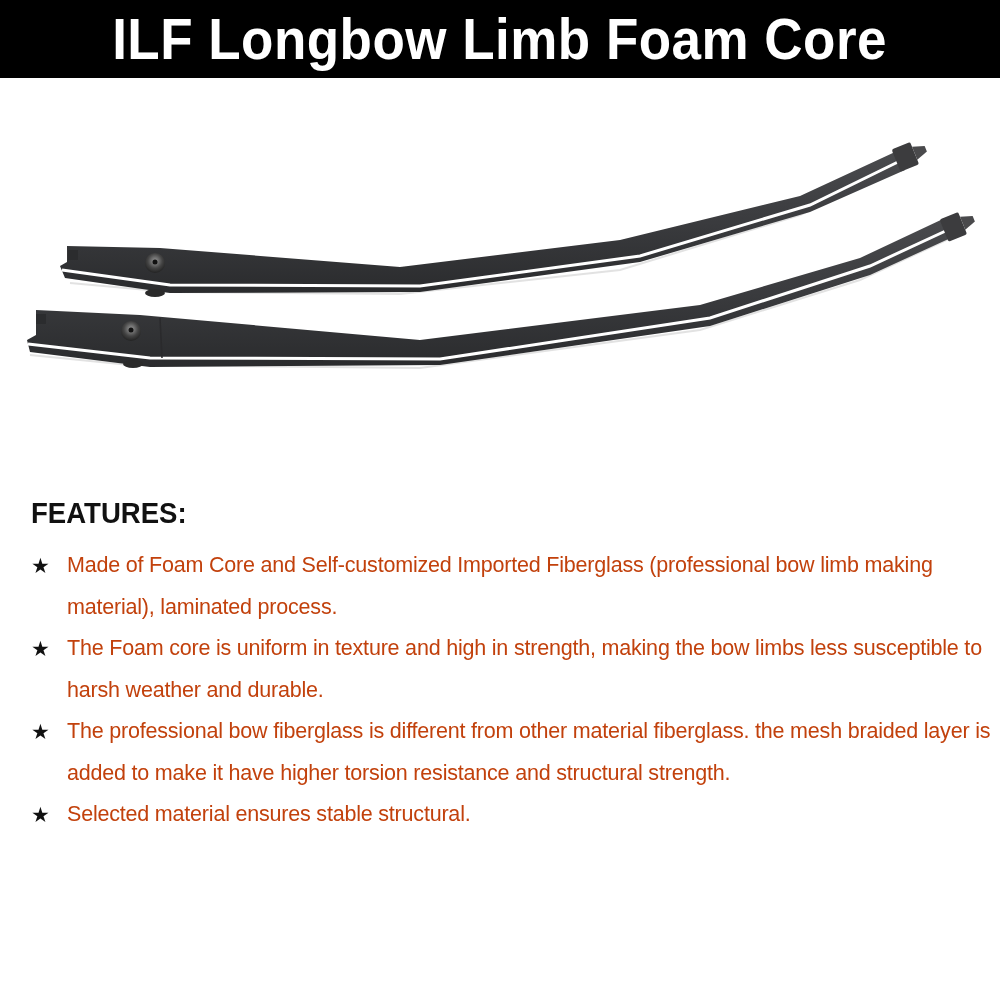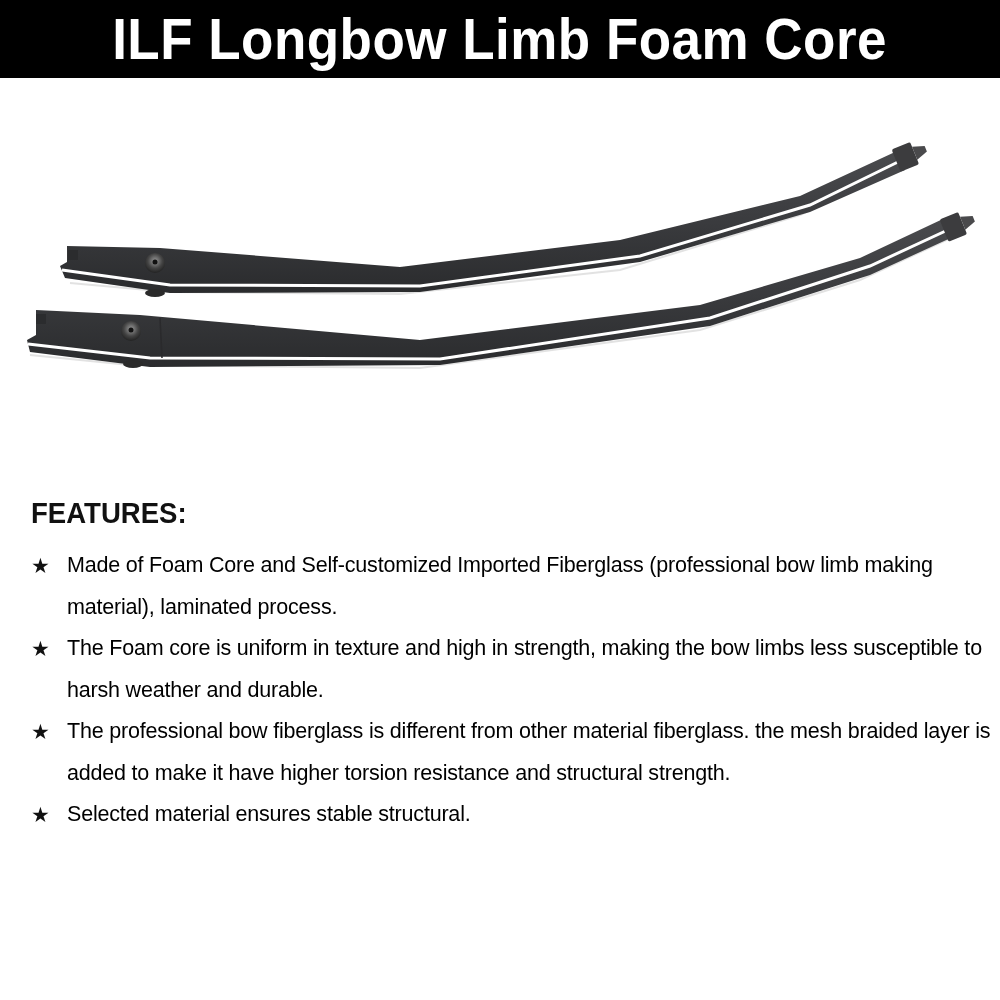--- a/index.html
+++ b/index.html
@@ -22,21 +22,21 @@
     .features-heading {
       position: absolute; left: 31px; top: 497px; font-size: 29px; font-weight: bold; color: #111;
       transform: scaleX(0.95); transform-origin: left center;
     }
     .feature-list { position: absolute; left: 31px; top: 545px; width: 965px; }
     .feature-item { position: relative; padding-left: 36px; margin-bottom: 0; }
     .feature-star {
       position: absolute; left: 0; top: 0; font-size: 21px; line-height: 42px; color: #111;
     }
     .feature-text {
-      font-size: 21.5px; line-height: 41.5px; color: #000000; font-weight: 500;
+      font-size: 21.5px; line-height: 41.5px; color: #c2410c; font-weight: 500;
       transform-origin: left top;
       letter-spacing: -0.2px;
     }
   </style>
 </head>
 <body>
 
 <div class="title-bar">
   <div class="title-text">ILF Longbow Limb Foam Core</div>
 </div>

